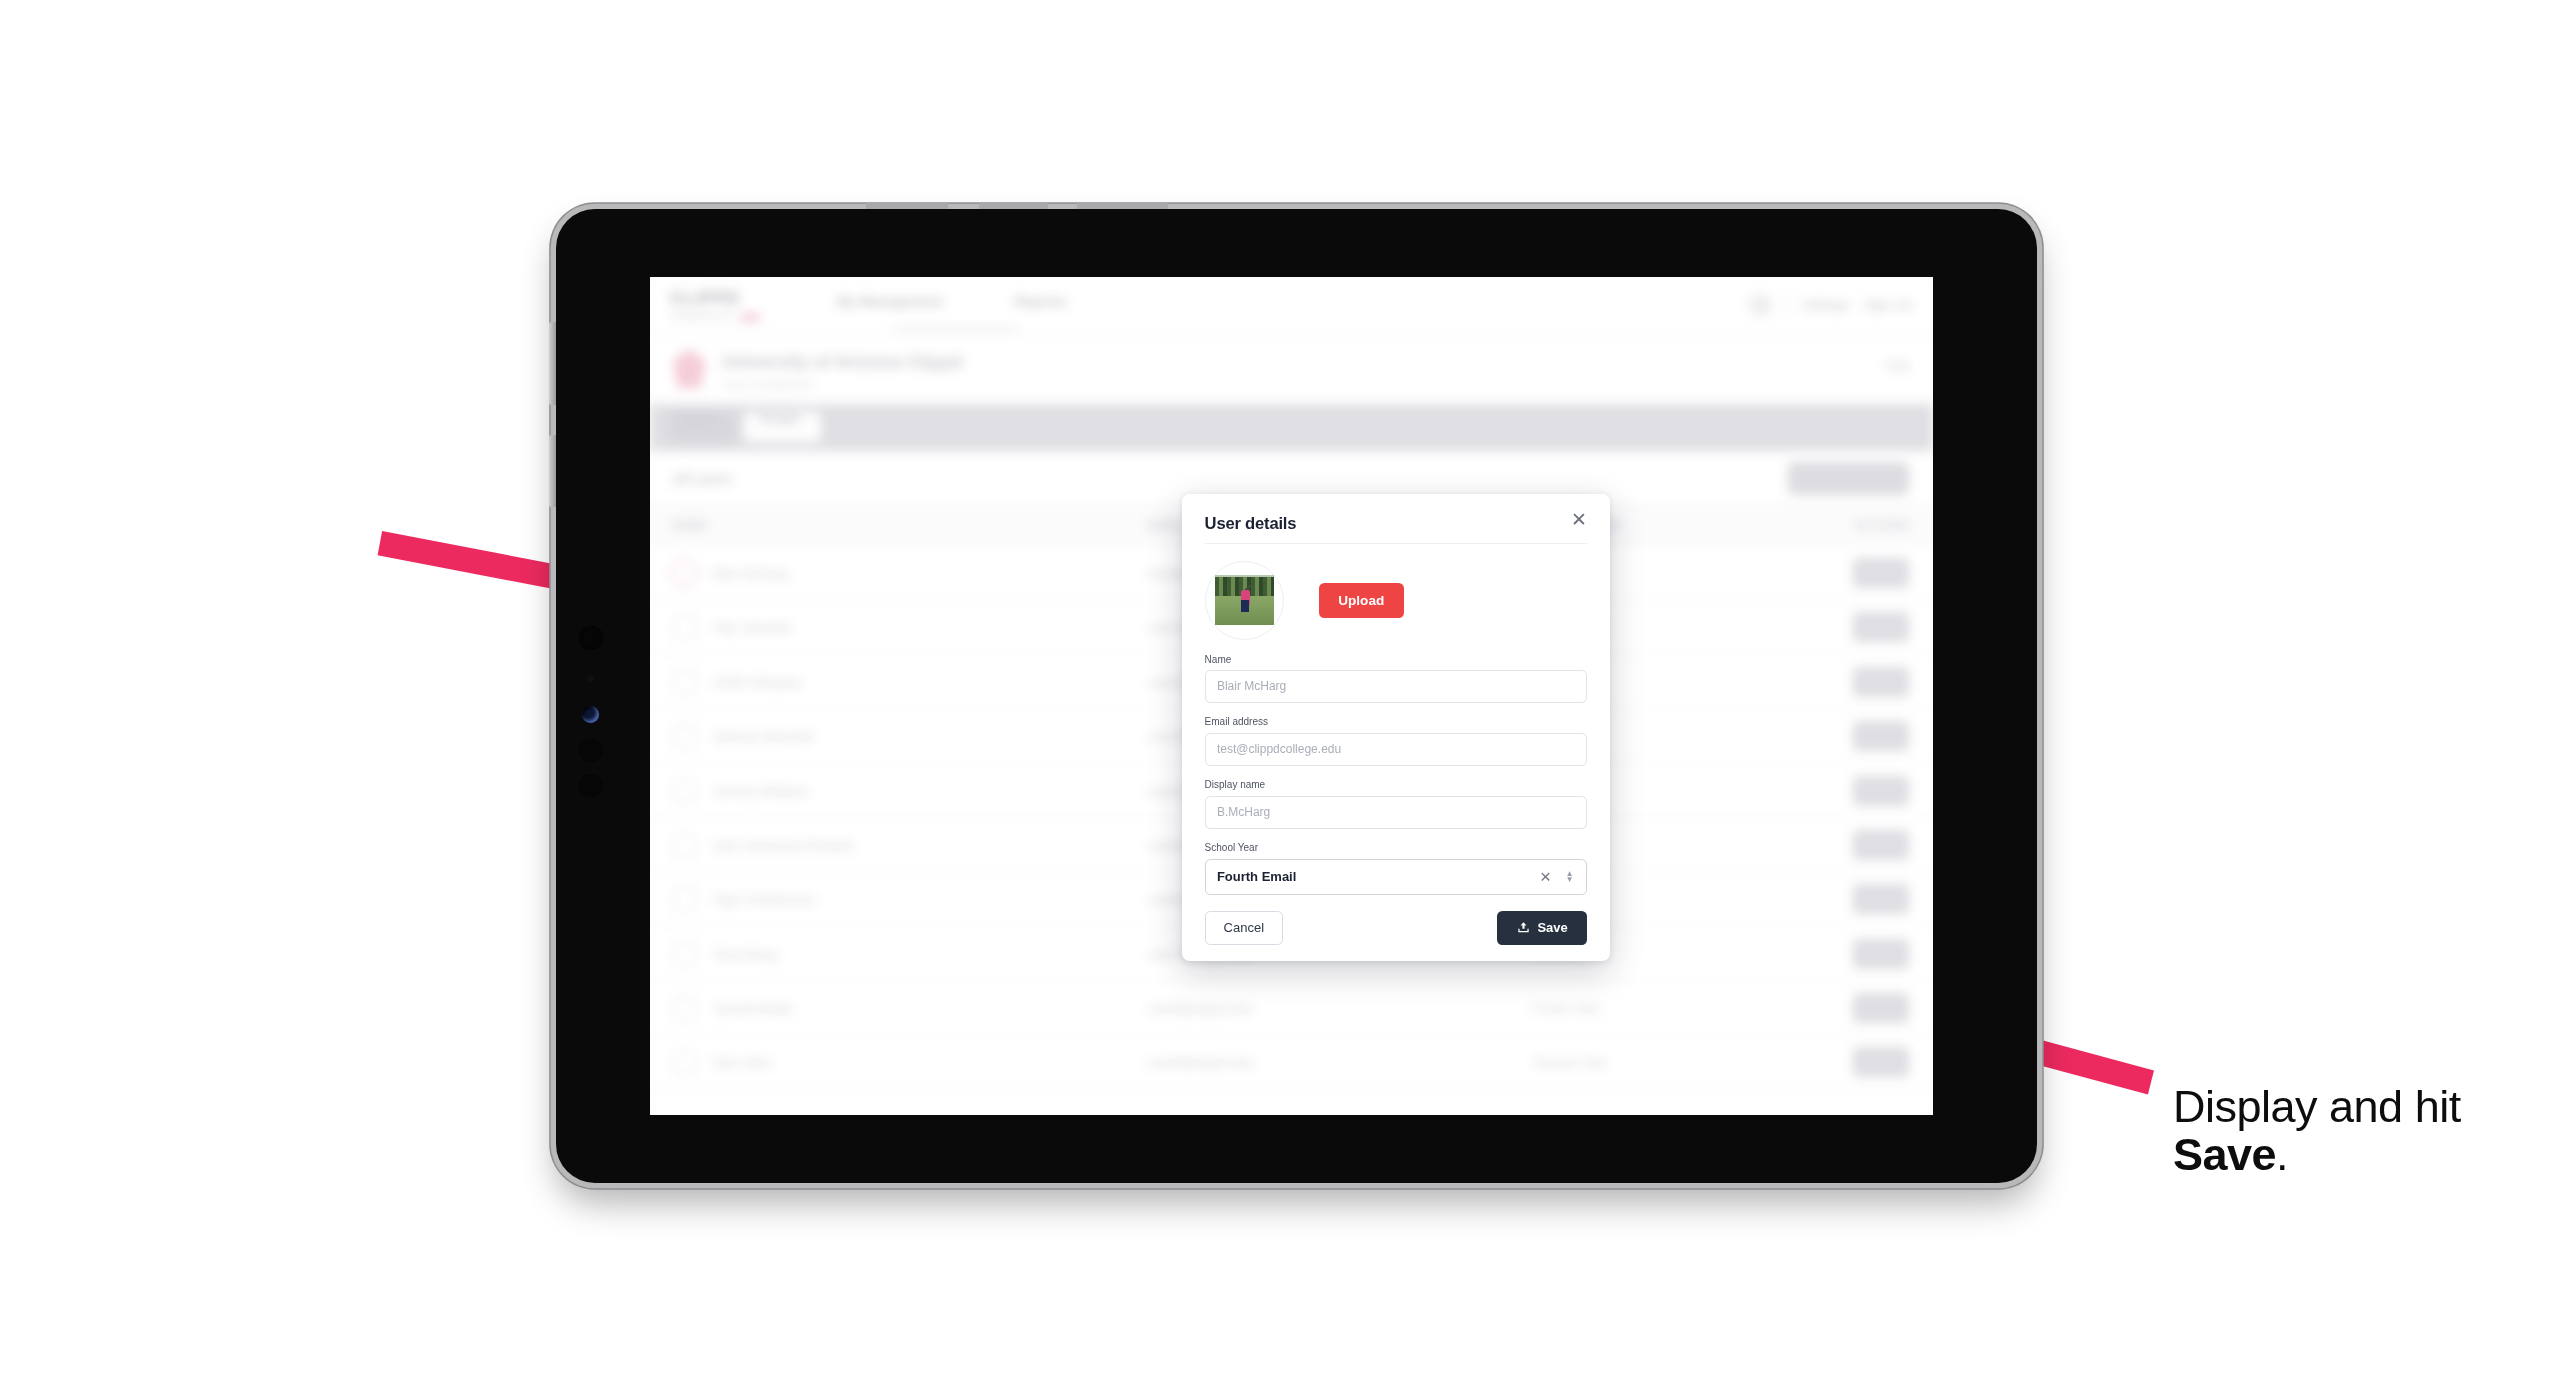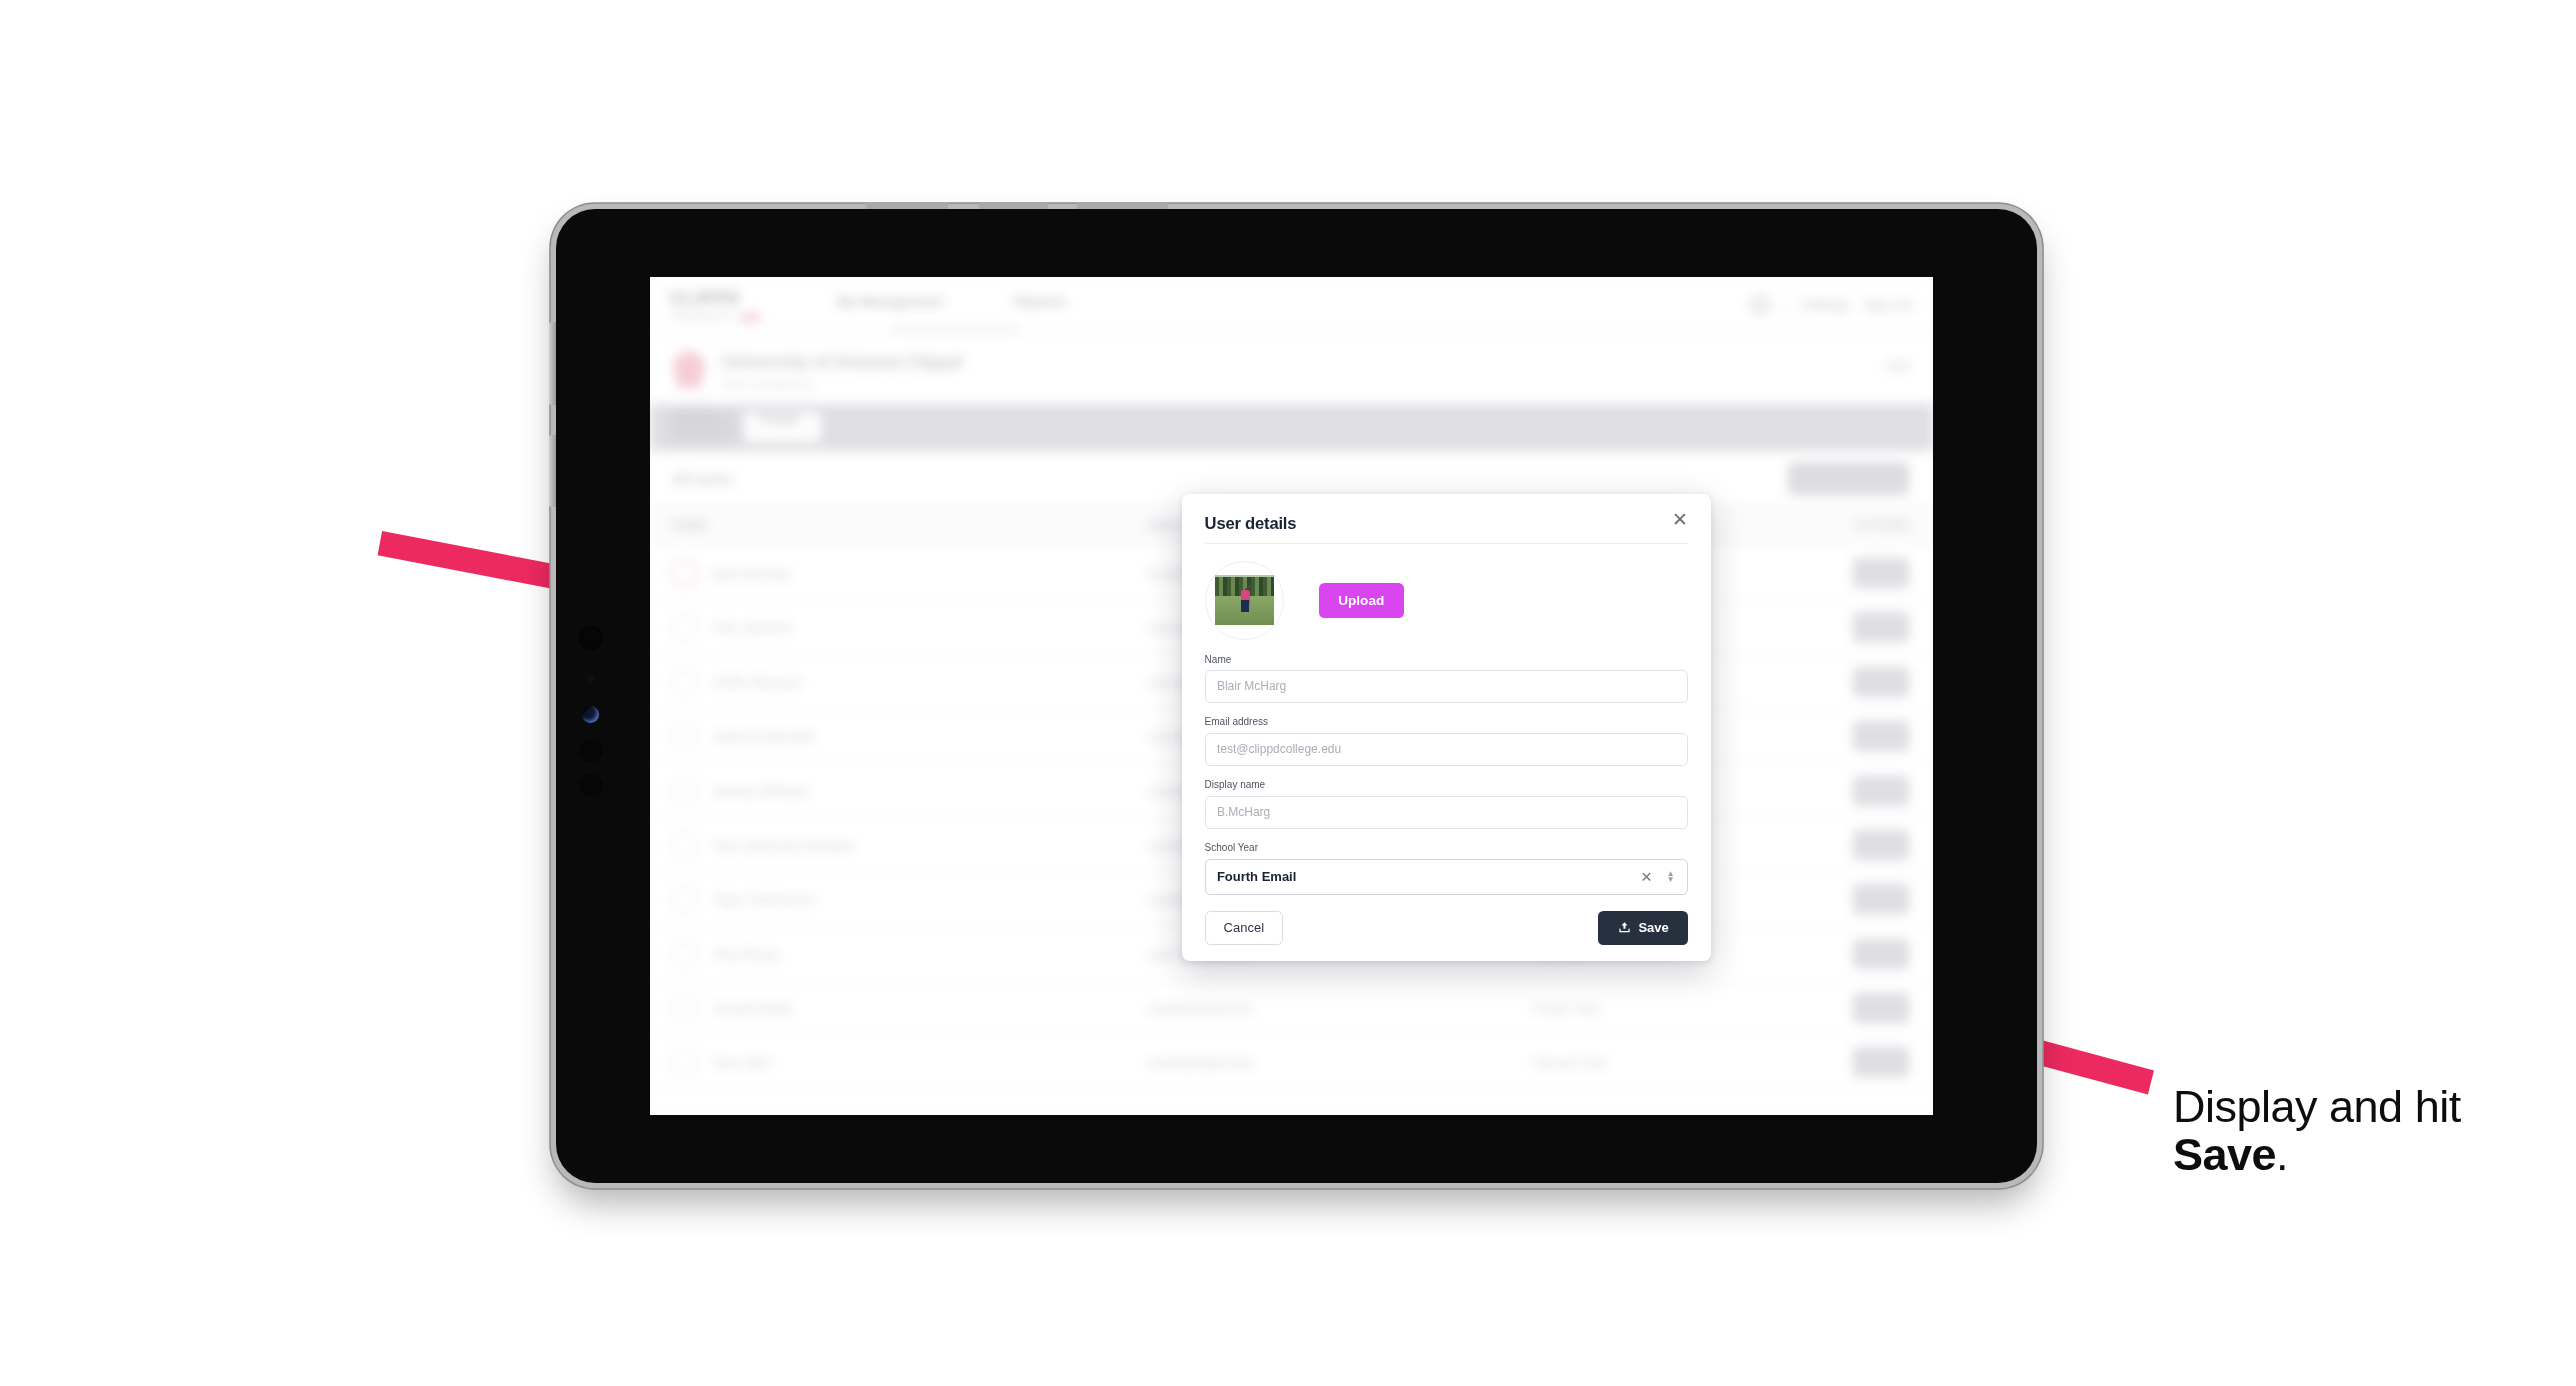--- a/index.html
+++ b/index.html
@@ -121,21 +121,21 @@
   .cell { position:absolute; font-size:13px; color:#cacad1; }
   .c-name  { left:63px;  top:19.6px; }
   .c-email { left:498px; top:19.6px; }
   .c-year  { left:883px;top:19.6px; }
   .edit-btn { position:absolute; right:24px; top:12px; width:56px; height:30px;
               background:#d7d7dd; border-radius:5.3px; }
 
   
   #scrim { position:absolute; inset:0; background:rgba(255,255,255,.18); }
   #modal {
-    position:absolute; left:532px; top:217px; width:529px;
+    position:absolute; left:532px; top:217px; width:428px;
     background:#ffffff; border-radius:7.5px;
     box-shadow: 0 10.6px 35px rgba(20,25,45,.20), 0 1.5px 6px rgba(20,25,45,.10);
     padding: 19.6px 22.6px 16.6px 22.6px;
   }
   .modal-titlerow { position:relative; padding-bottom:9.8px; border-bottom:0.8px solid #eceef1; }
   .modal-title { font-size:16.6px; font-weight:700; color:#1b2233; letter-spacing:-0.2px; }
   .modal-close { position:absolute; right:-4.5px; top:-6.8px; width:26px; height:26px;
                  display:flex; align-items:center; justify-content:center;
                  font-size:19px; color:#6d717c; line-height:1; cursor:pointer; }
 
@@ -144,21 +144,21 @@
                  display:flex; align-items:center; justify-content:center; overflow:hidden; }
   .photo { width:59px; height:50px; position:relative; overflow:hidden; background:#7f9b63; }
   .photo .sky   { position:absolute; left:0; top:0; width:100%; height:26%; background:#b9c9b1; }
   .photo .trees { position:absolute; left:0; top:4%; width:100%; height:40%;
                   background: repeating-linear-gradient(90deg,#3f5c33 0 3.8px,#6b8a52 3.8px 8.3px,#2f4a28 8.3px 12px); }
   .photo .fair  { position:absolute; left:0; bottom:0; width:100%; height:58%;
                   background: linear-gradient(180deg,#8aa766,#6f8f51); }
   .photo .body  { position:absolute; left:44%; top:30%; width:9.8px; height:15px; background:#d8457c; border-radius:2.3px 2.3px 0 0; }
   .photo .legs  { position:absolute; left:45%; top:49%; width:8.3px; height:12px; background:#1e2c55; }
   .photo .club  { position:absolute; left:50%; top:22%; width:9.8px; height:2.3px; background:#43503f; transform:rotate(-40deg); }
-  .upload-btn { background:#d946ef; color:#fff; font-size:13.6px; font-weight:600;
+  .upload-btn { background:#ef4444; color:#fff; font-size:13.6px; font-weight:600;
                 padding:9.8px 19.6px; border-radius:5.3px; border:none; cursor:pointer; }
 
   .field { margin-top:13.6px; }
   .field-label { font-size:10px; color:#4e5461; margin-bottom:5.3px; }
   .field-input {
     width:100%; height:33px; border:0.8px solid #dfe2e7; border-radius:5.3px;
     padding:0 11.3px; font-size:12px; color:#a9aeb8; background:#fff;
     font-family:"Liberation Sans", sans-serif;
   }
   .select-wrap { position:relative; }

